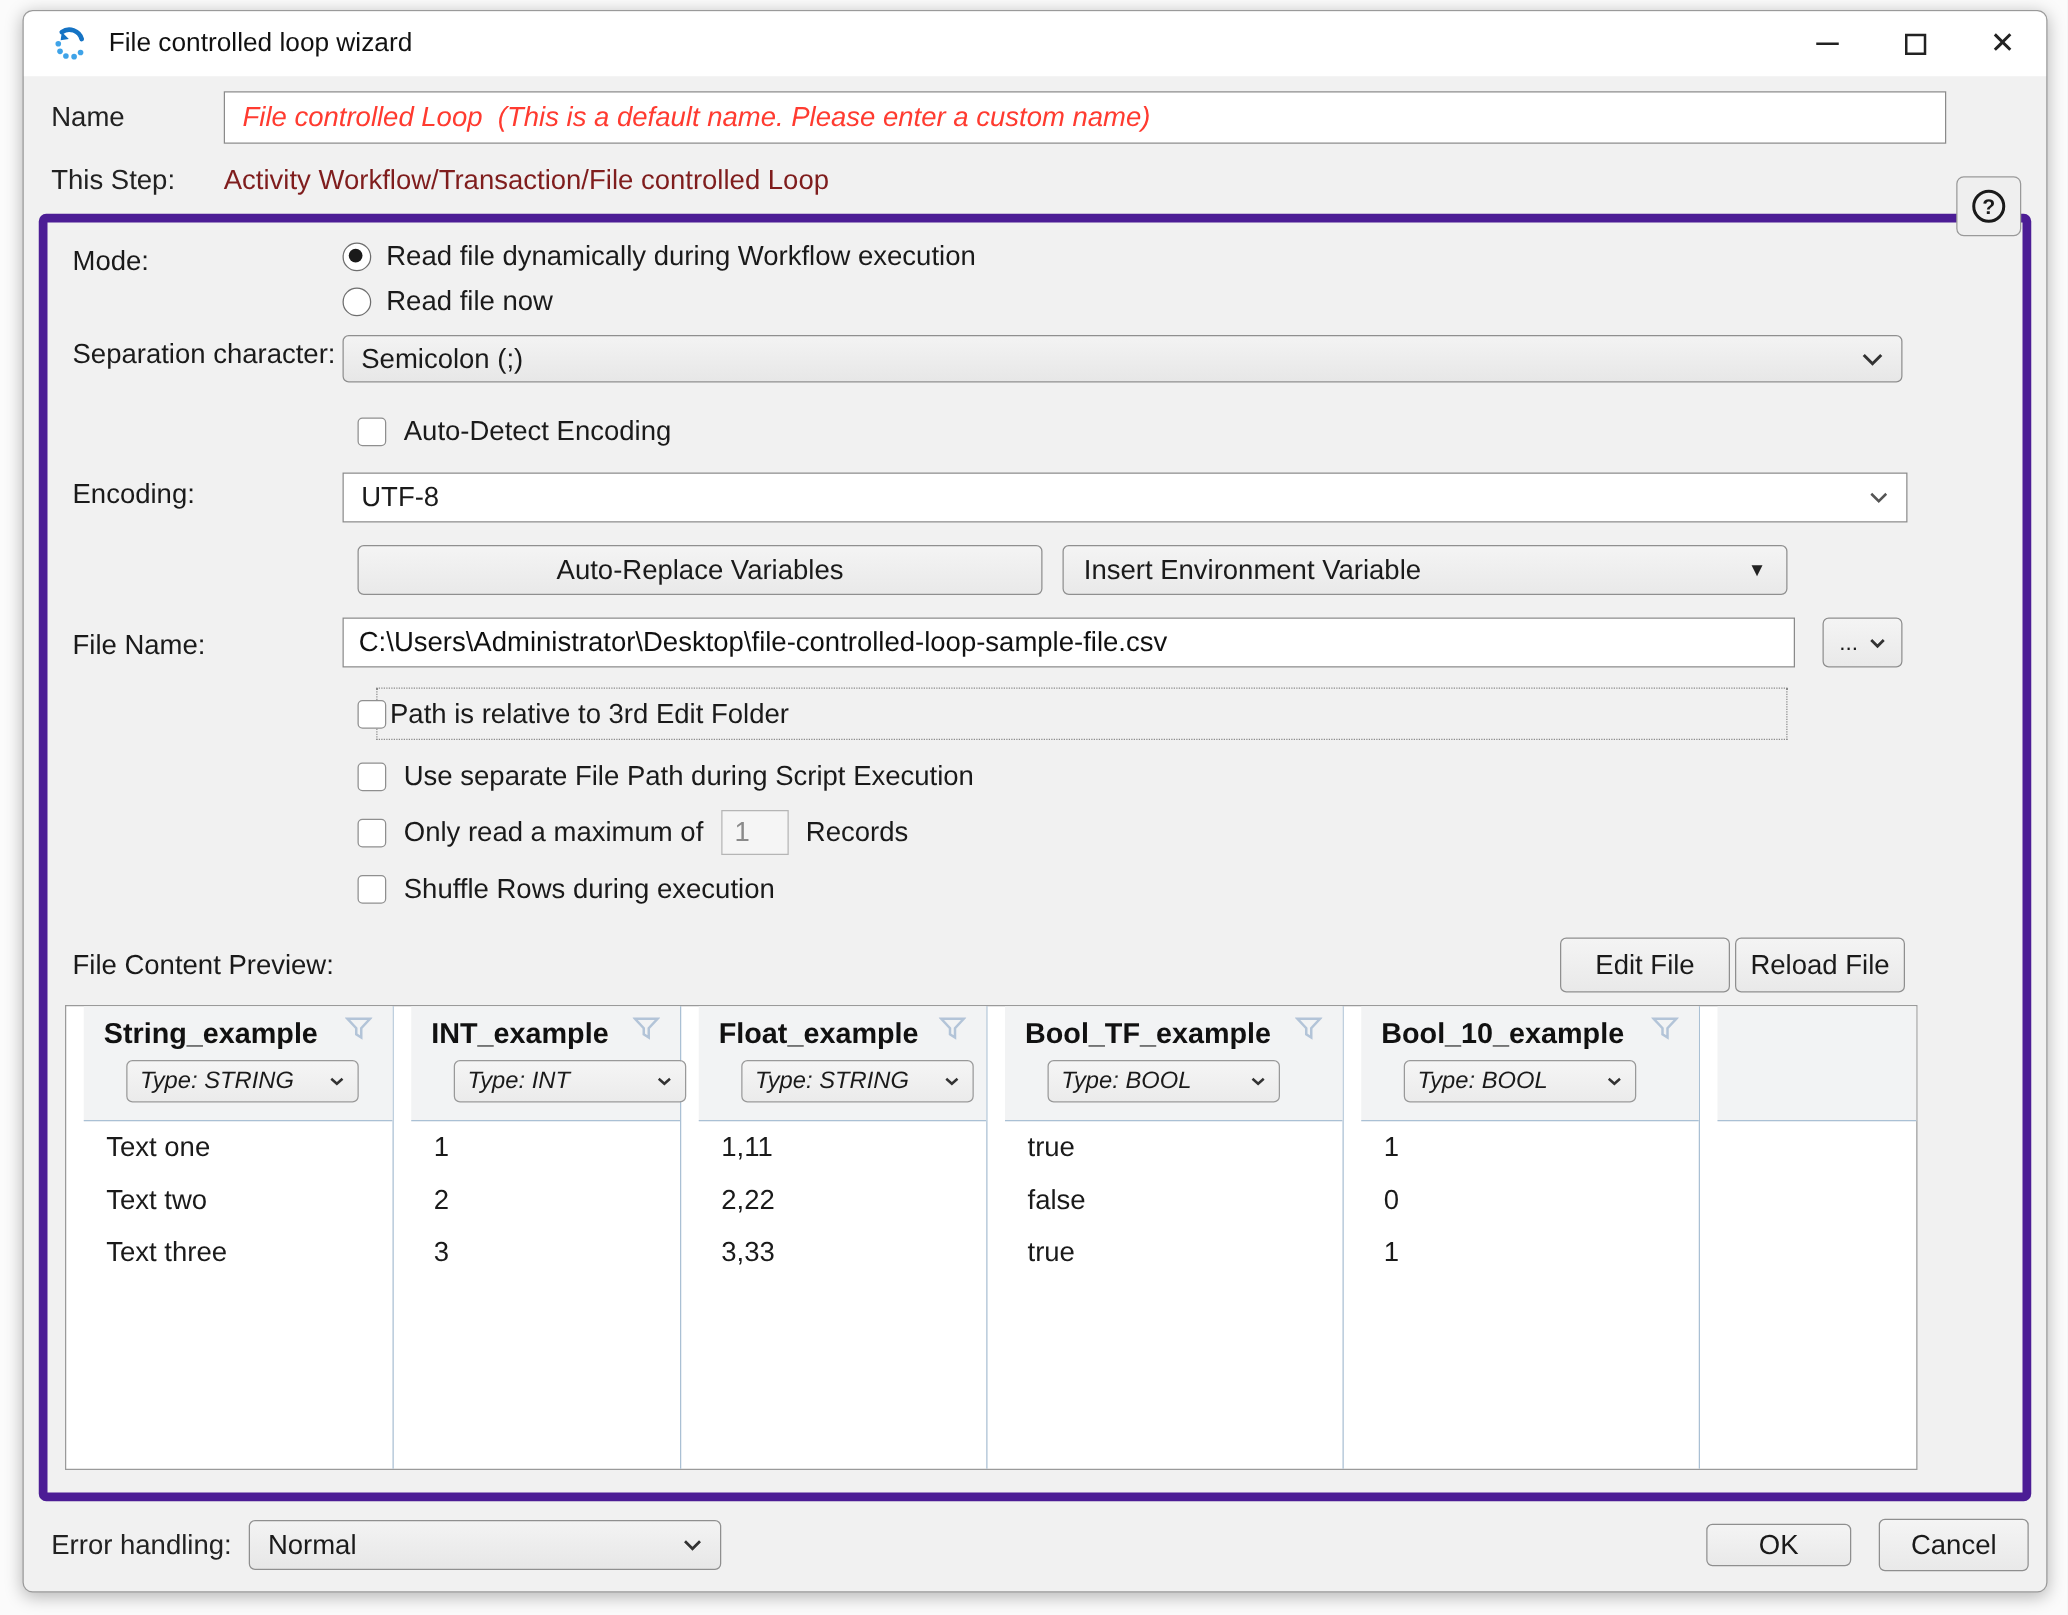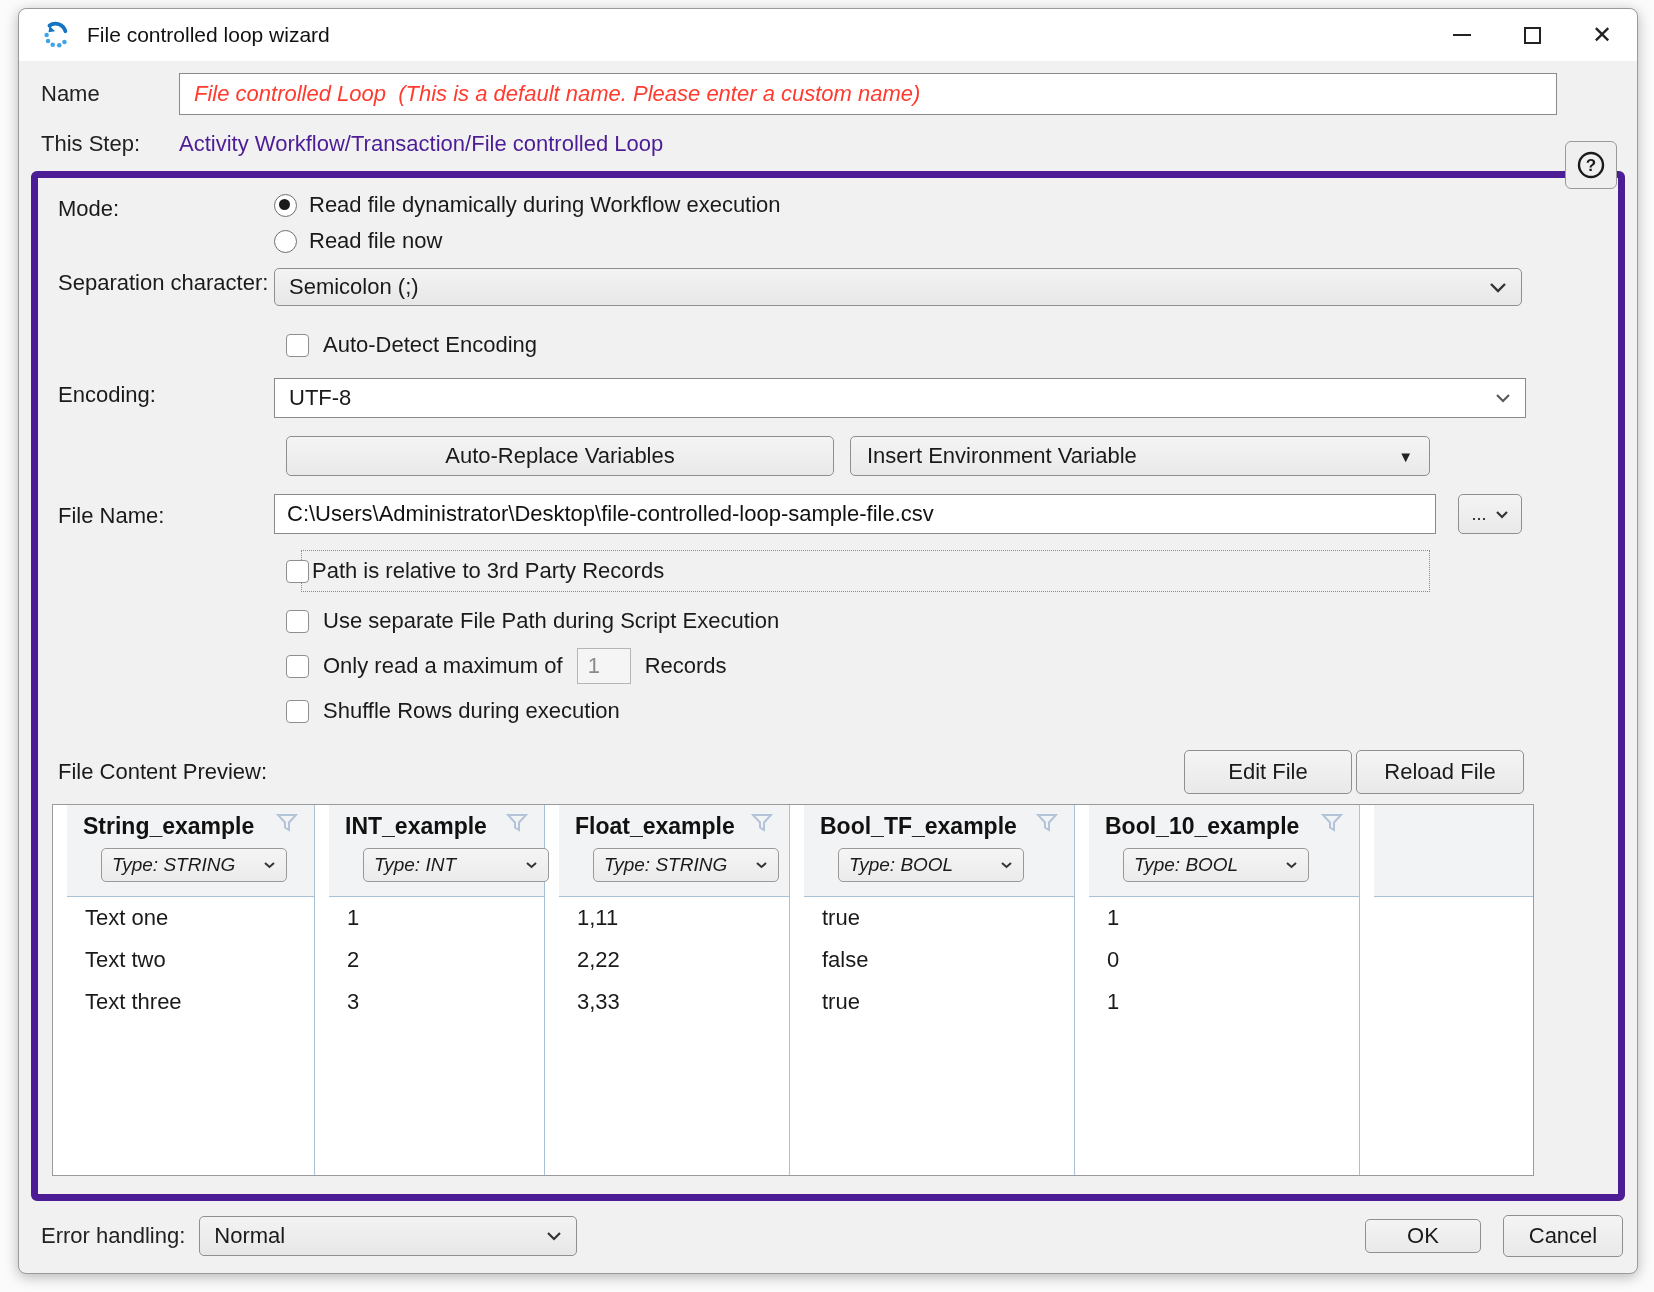--- a/index.html
+++ b/index.html
@@ -24,21 +24,21 @@
 
   
   .row-name { display:flex; align-items:center; margin:12px 80px 0 22px; }
   .lbl { font-size:22px; color:#222; }
   .row-name .lbl { width:138px; }
   .name-input { flex:1; height:42px; background:#fff; border:1px solid #8a8a8a;
                 font-family:"Liberation Sans", sans-serif;
                 font-size:22px; font-style:italic; color:#ff3b30; padding:0 14px; }
   .row-step { display:flex; align-items:center; margin:16px 80px 0 22px; }
   .row-step .lbl { width:138px; }
-  .step-link { font-size:22px; color:#4c1d95; }
+  .step-link { font-size:22px; color:#7f1d1d; }
   .help-btn { position:absolute; right:20px; top:132px; width:52px; height:48px;
               background:#efefef; border:1px solid #9a9a9a; border-radius:6px;
               display:flex; align-items:center; justify-content:center; }
 
   
   .groupbox { margin:14px 12px 0 12px; border:7px solid #4c1d95; border-radius:6px;
               padding:14px 0 18px 8px; flex:1; display:flex; flex-direction:column; }
   .frow { display:flex; margin-top:0; }
   .label-col { width:228px; padding-left:12px; flex:none; font-size:22px; padding-top:4px; }
 
@@ -81,21 +81,21 @@
   .dotted-row .checkbox { margin-right:0; position:relative; z-index:1; }
 
   .mt16 { margin-top:16px; } .mt14 { margin-top:14px; } .mt12 { margin-top:12px; }
   .records-input { width:54px; height:36px; background:#f5f5f5; border:1px solid #b5b5b5;
                    font-size:22px; color:#8a8a8a; text-align:left; padding-left:10px;
                    font-family:"Liberation Sans", sans-serif; }
 
   .preview-head { display:flex; align-items:center; margin-top:26px; margin-right:94px; }
   .preview-label { font-size:22px; padding-left:12px; }
   .preview-btns { margin-left:auto; display:flex; gap:4px; }
-  .pv-btn { width:168px; height:44px; }
+  .pv-btn { width:136px; height:44px; }
 
   .table { margin:10px 84px 0 6px; border:1px solid #9a9a9a; background:#fff;
            display:grid; grid-template-columns:262px 230px 245px 285px 285px 1fr;
            flex:1; min-height:372px; }
   .tcol { border-right:1px solid #aac0d4; display:flex; flex-direction:column;margin-left:14px; }
   .tcol:last-child { border-right:none; }
   .thead { height:92px; background:#f2f3f4; border-bottom:1px solid #aac0d4; position:relative;
            padding:8px 0 0 16px; }
   .thead-empty { background:#f2f3f4; }
   .col-title { font-size:23px; font-weight:bold; color:#111; }
@@ -227,21 +227,21 @@
           <svg width="14" height="9" viewBox="0 0 14 9">
               <polyline points="2,2 7,7 12,2" fill="none" stroke="#333" stroke-width="2.2"></polyline>
             </svg>
         </span>
       </div>
     </div>
 
     <div class="dotted-row">
       <span class="checkbox"></span>
       <div class="dotted-box">
-        <span class="chk-label">Path is relative to 3rd Party Records</span>
+        <span class="chk-label">Path is relative to 3rd Edit Folder</span>
       </div>
     </div>
 
     <div class="check-line mt16">
       <span class="checkbox"></span>
       <span class="chk-label">Use separate File Path during Script Execution</span>
     </div>
 
     <div class="check-line mt14">
       <span class="checkbox"></span>

